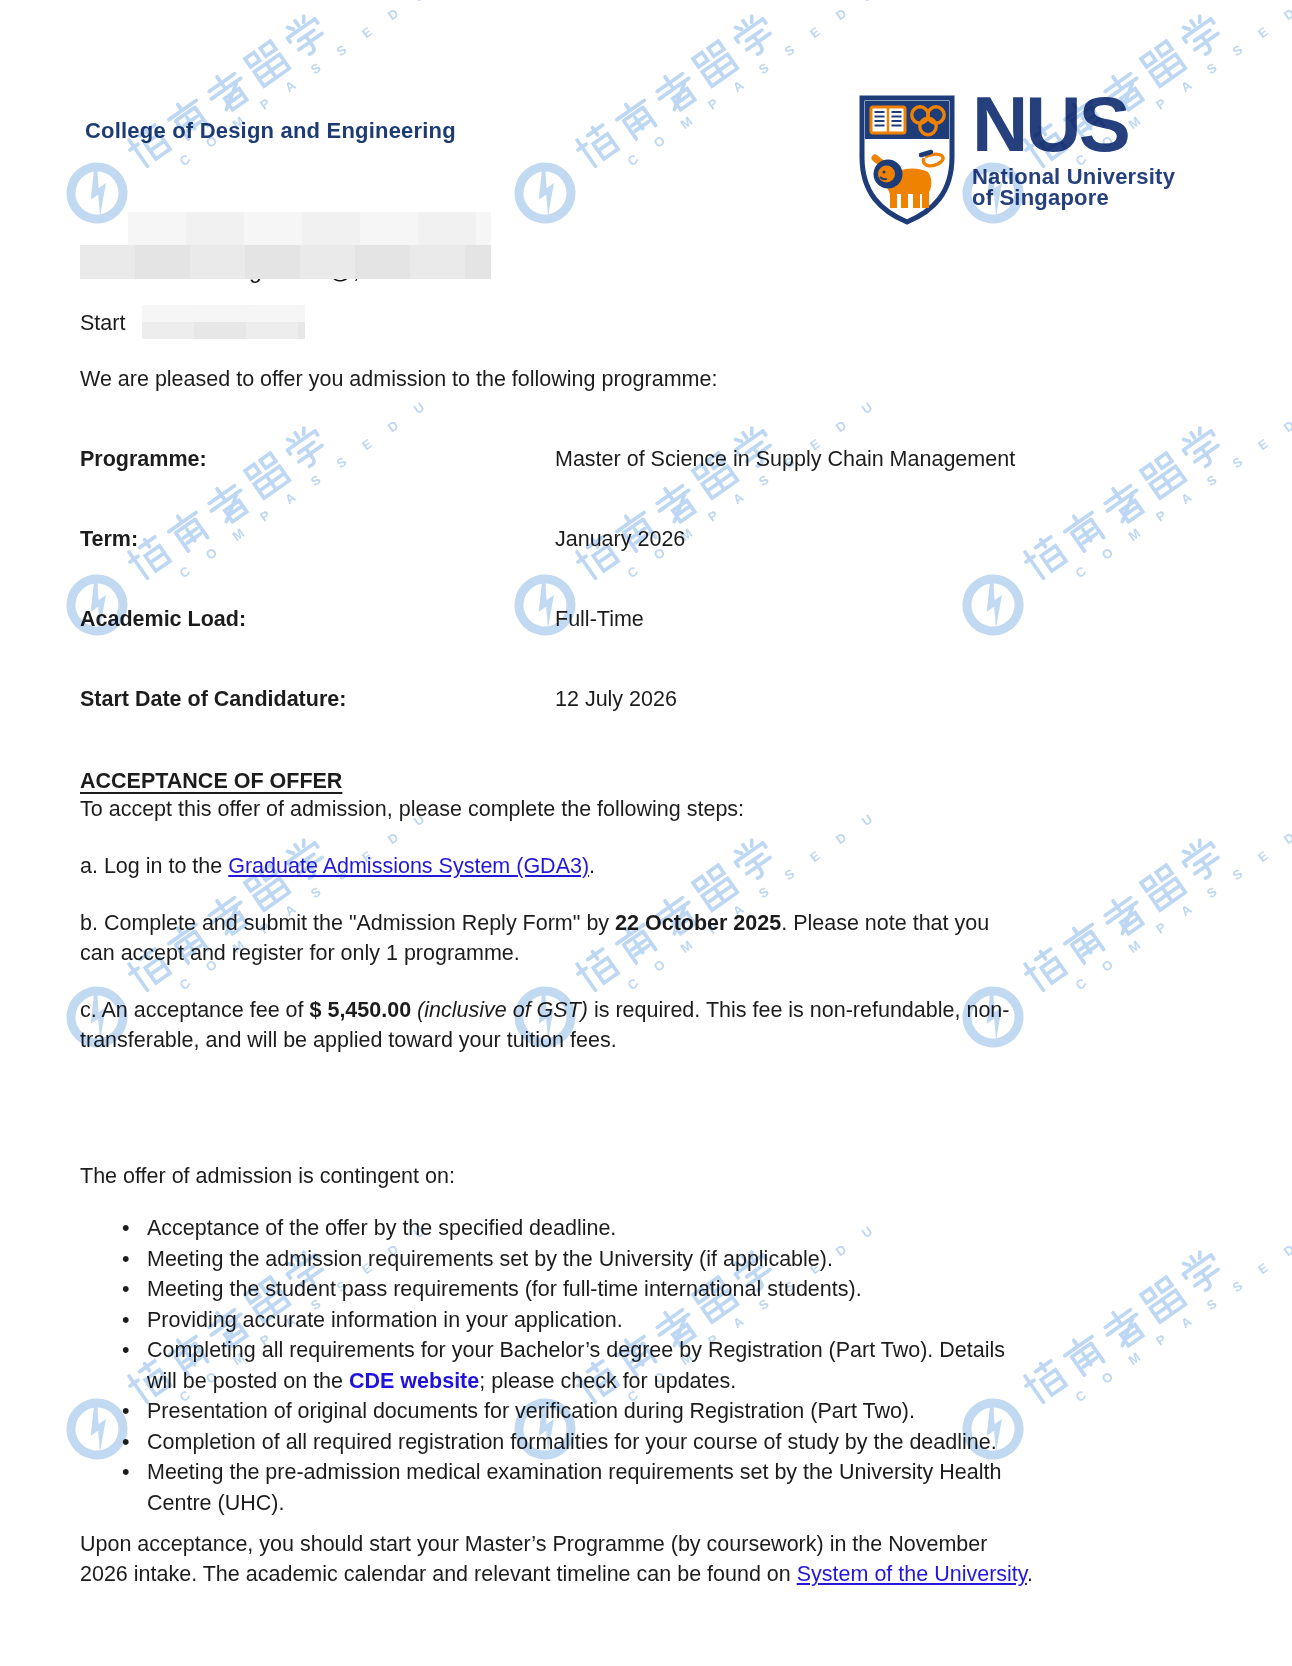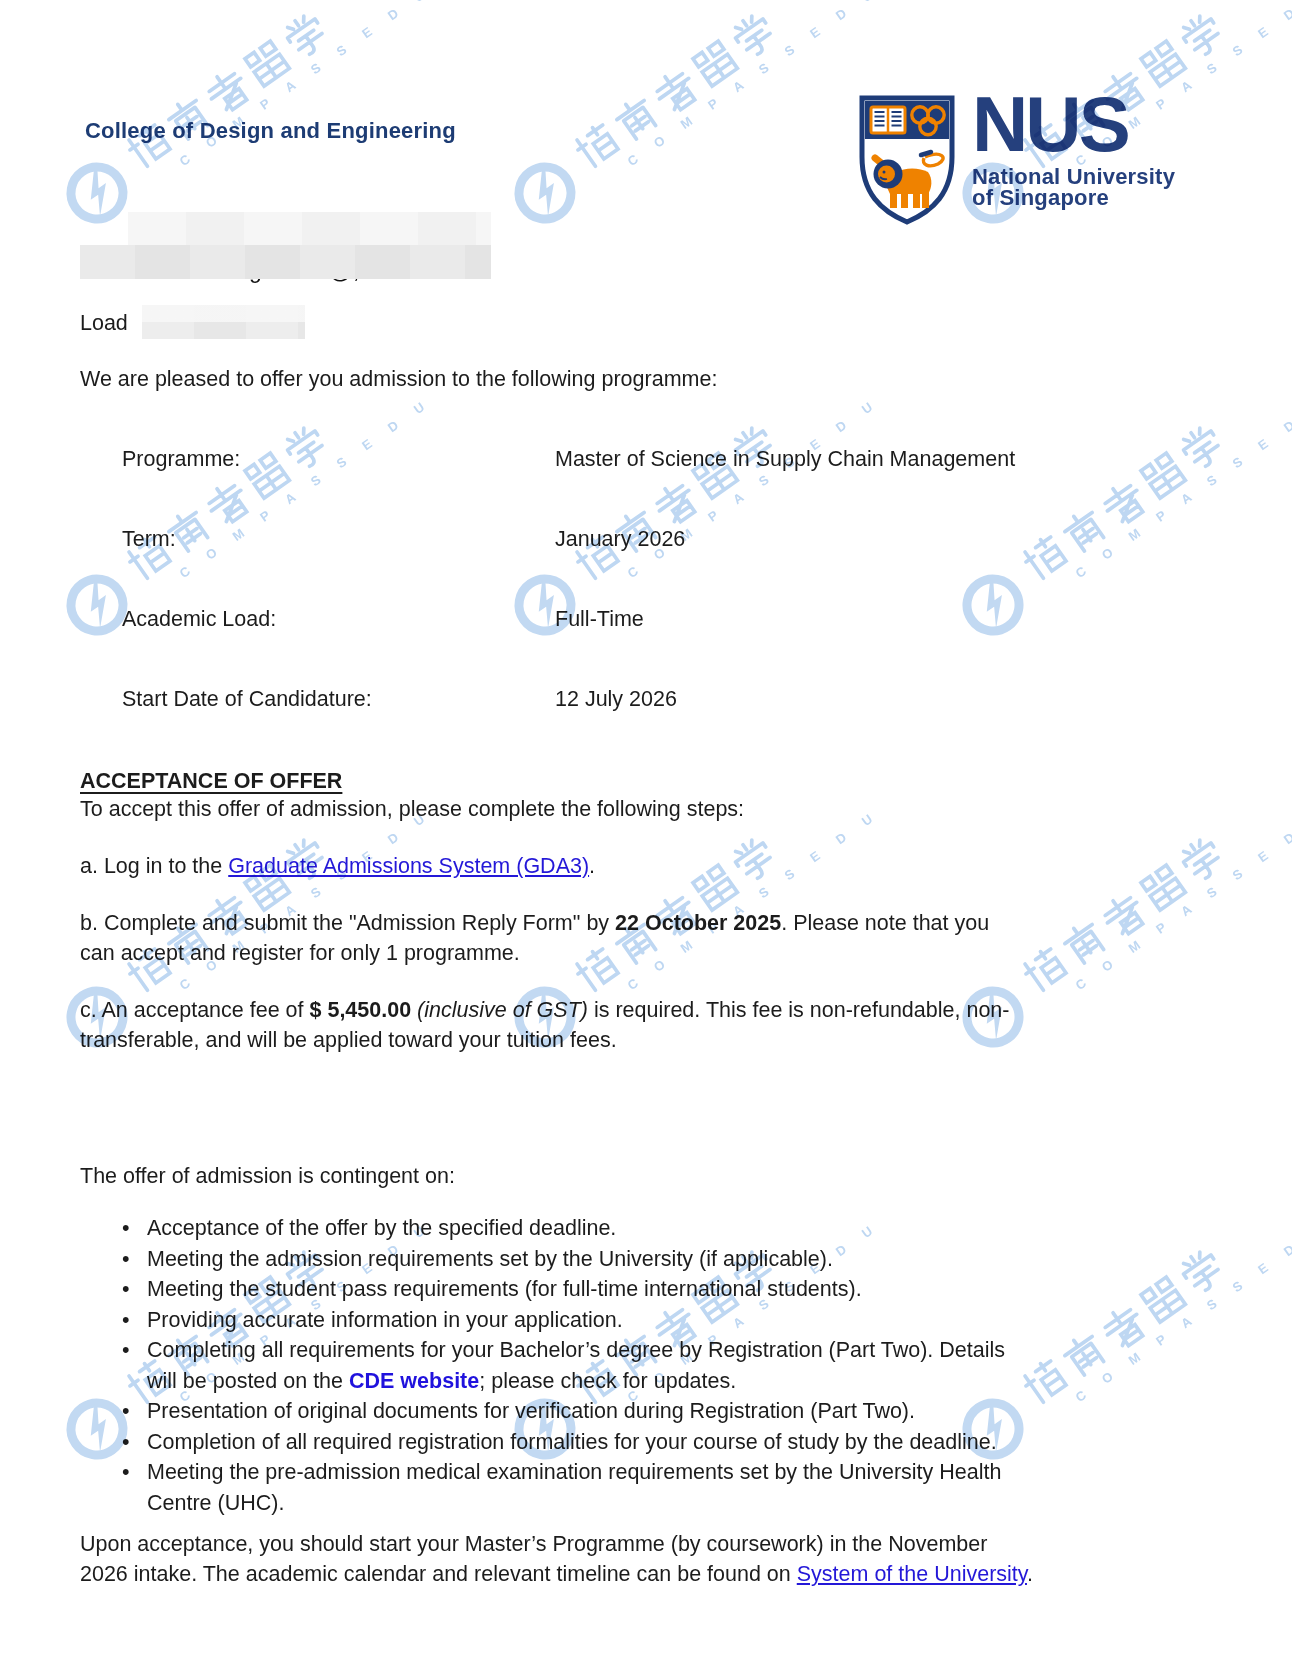--- a/index.html
+++ b/index.html
@@ -31,21 +31,21 @@
   
   .para{
     position:absolute;left:80px;width:1165px;font-size:21.5px;line-height:30px;
     white-space:pre-wrap;z-index:1;
   }
   .seg-bold{font-weight:bold;}
   .seg-italic{font-style:italic;}
   .seg-link{color:#2418d8;text-decoration:underline;cursor:pointer;}
   .seg-linkbold{color:#2012dd;font-weight:bold;cursor:pointer;}
   .row{position:absolute;left:80px;width:1165px;font-size:21.5px;line-height:30px;z-index:1;}
-  .row .lbl{font-weight:normal;margin-left:42px;}
+  .row .lbl{font-weight:bold;}
   .row .val{position:absolute;left:475px;top:0;font-weight:normal;}
   .heading{font-weight:bold;text-decoration:underline;text-decoration-thickness:2px;text-underline-offset:4px;}
   ul.blist{margin:0;padding:0;list-style:none;}
   ul.blist li{
     position:relative;margin:0;padding:0 0 0 67px;line-height:30.5px;white-space:pre-wrap;
   }
   ul.blist li::before{content:"•";position:absolute;left:42px;top:0;font-size:21.5px;}
   
   .wm-layer{position:absolute;left:0;top:0;width:1292px;height:1666px;z-index:5;
     pointer-events:none;mix-blend-mode:multiply;}
@@ -128,21 +128,21 @@
       </div>
     </div>
   </div>
 
   <span class="remnant" style="left:249px">g</span>
   <span class="remnant" style="left:329px">@</span>
   <span class="remnant" style="left:353px">,</span>
   <div class="redact redact-a"></div>
   <div class="redact redact-b"></div>
 
-  <div class="para" style="top:308px">Load</div>
+  <div class="para" style="top:308px">Start</div>
   <div class="redact redact-name"></div>
 
   <div class="para" style="top:364px">We are pleased to offer you admission to the following programme:</div>
 
   <div class="row" style="top:444px">
     <span class="lbl">Programme:</span>
     <span class="val">Master of Science in Supply Chain Management</span>
   </div>
   <div class="row" style="top:524px">
     <span class="lbl">Term:</span>

